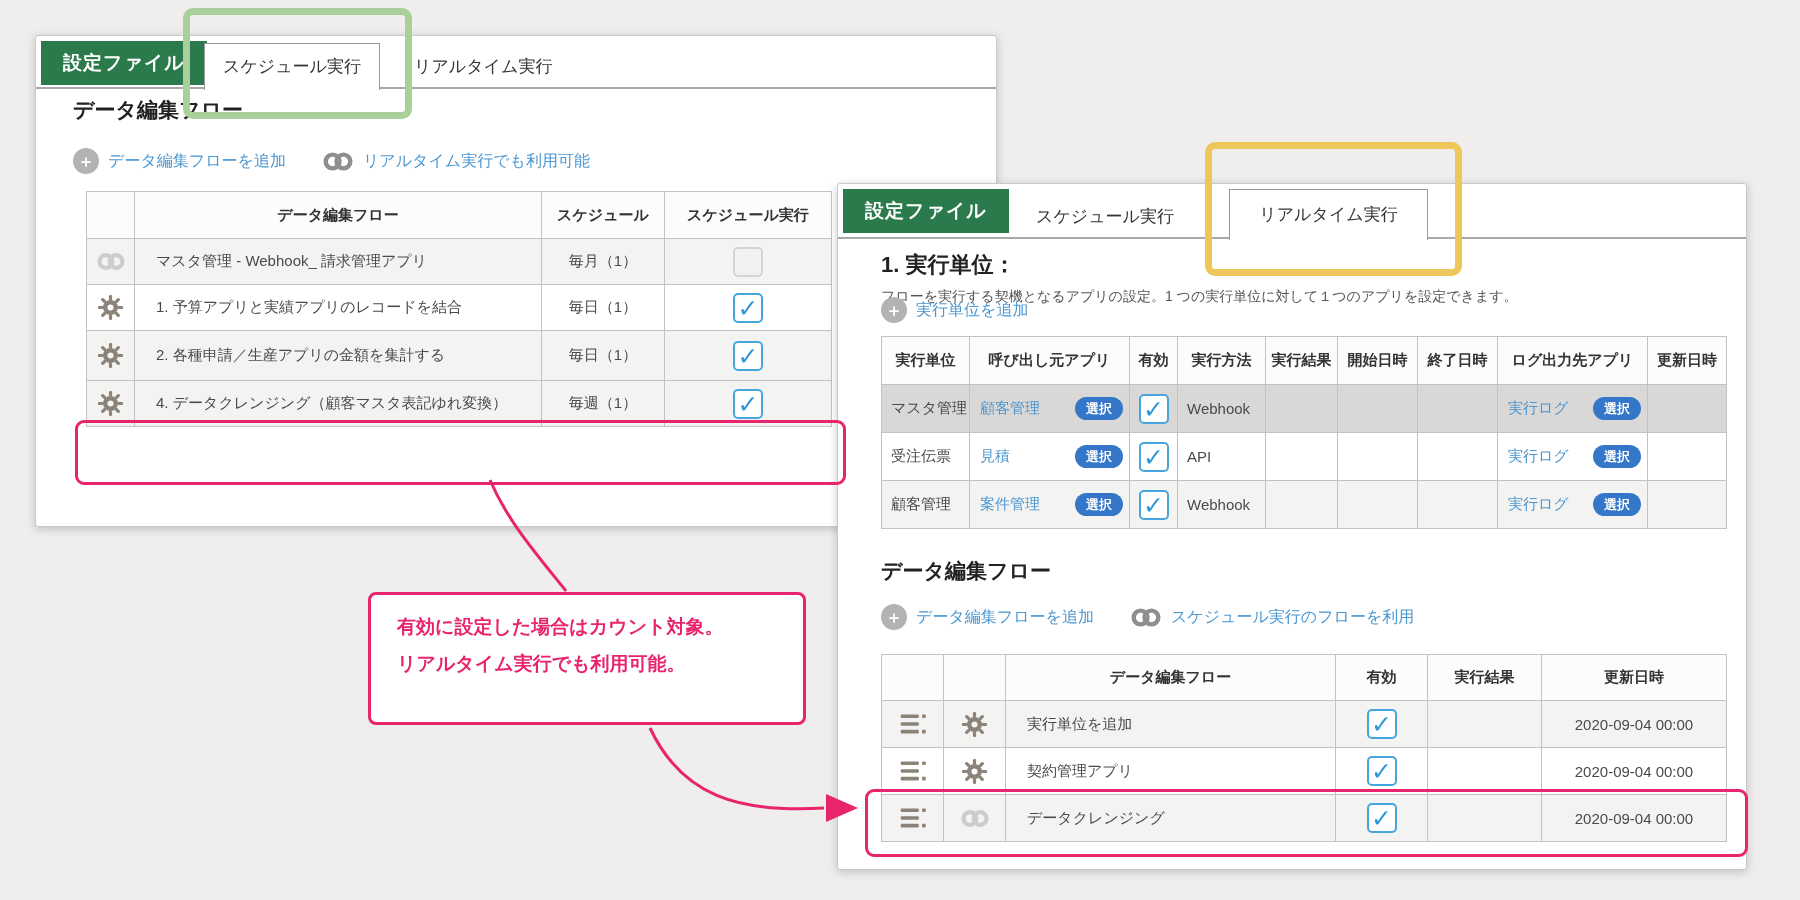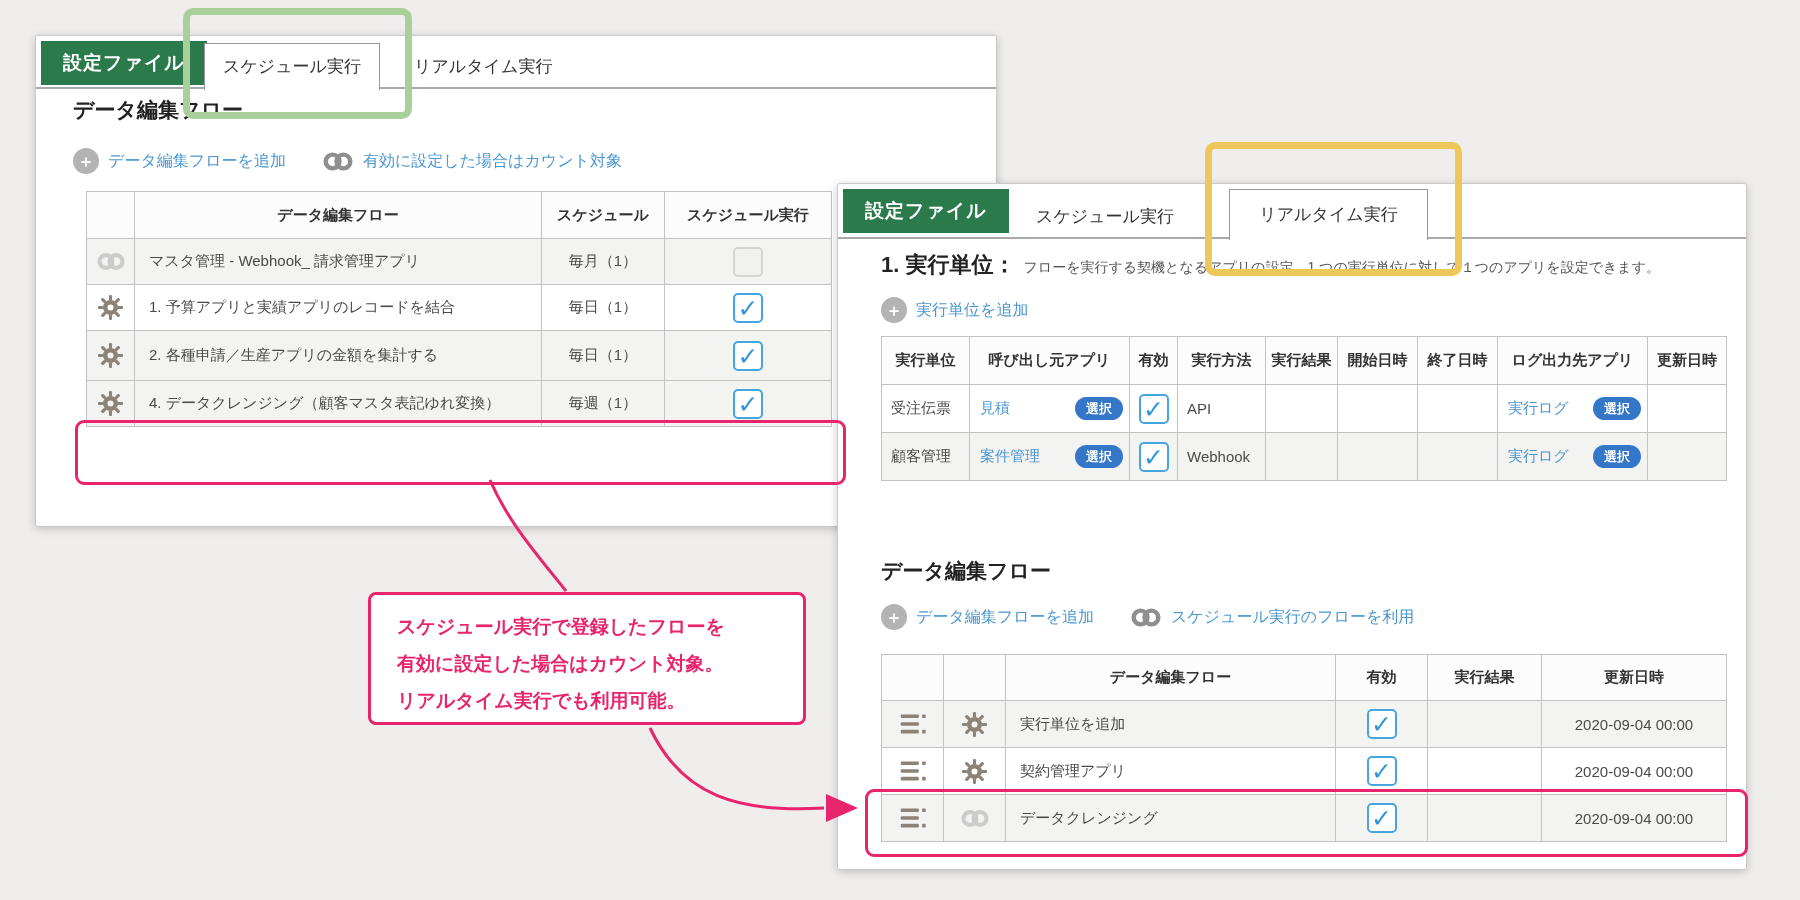--- a/index.html
+++ b/index.html
@@ -14,32 +14,32 @@
          background:#2b7a4b;color:#fff;font-size:19px;font-weight:bold;letter-spacing:1px;}
   .tab-active{position:absolute;background:#fff;border:1px solid #999;border-bottom:none;
               text-align:center;font-size:17px;color:#333;z-index:2;cursor:pointer;}
   .tab-label{position:absolute;font-size:17px;color:#333;cursor:pointer;}
   .section-title{position:absolute;font-size:21px;font-weight:bold;color:#222;}
   .links-row{position:absolute;display:flex;align-items:center;gap:9px;font-size:16px;}
   .plus-icon{display:inline-flex;width:26px;height:26px;border-radius:50%;background:#b3b3b3;
              color:#fff;font-weight:bold;font-size:17px;align-items:center;justify-content:center;}
   a.blue{color:#4b97d2;text-decoration:none;}
   .gap{width:18px;}
-  .title-row{position:absolute;display:flex;align-items:baseline;gap:8px;white-space:nowrap;}
+  .title-row{position:absolute;display:flex;align-items:baseline;gap:8px;white-space:nowrap;flex-direction:column;}
   .t1{font-size:22px;font-weight:bold;color:#222;}
   .desc{font-size:14px;color:#555;}
   .grid{position:absolute;border-collapse:collapse;table-layout:fixed;background:#fff;}
   .grid th,.grid td{border:1px solid #c2c2c2;overflow:hidden;}
   .grid th{font-size:15px;font-weight:bold;color:#333;background:#fcfcfc;text-align:center;}
   .grid td{font-size:15px;color:#4a4a4a;}
   tr.r-gray{background:#f3f3f1;}
   tr.r-white{background:#fff;}
   tr.r-dark{background:#d9d8d6;}
   td.c{text-align:center;}
-  td.name{text-align:left;padding-left:14px;}
+  td.name{text-align:left;padding-left:21px;}
   td.lpad{text-align:left;padding-left:9px;}
   .cb{display:inline-block;width:30px;height:30px;background:#fff;border:2px solid #47a5de;
       border-radius:5px;line-height:26px;text-align:center;font-size:25px;font-weight:bold;
       color:#2f96d8;vertical-align:middle;cursor:pointer;box-sizing:border-box;}
   .cb.off{border-color:#d4d4d4;background:#f1f1f0;}
   .sel-btn{display:inline-block;background:#3477c9;color:#fff;border:none;border-radius:13px;
            font-size:13px;font-weight:bold;padding:5px 11px;line-height:1;cursor:pointer;
            font-family:inherit;}
   .app-flex{display:flex;justify-content:space-between;align-items:center;padding:0 5px 0 9px;}
   .icon{display:inline-block;vertical-align:middle;}
@@ -113,21 +113,21 @@
 
     <div class="section-title" style="left:37px;top:60px">データ編集フロー</div>
 
     <div class="links-row" style="left:37px;top:112px">
       <span class="plus-icon">＋</span>
       <a class="blue" href="#">データ編集フローを追加</a>
       <span class="gap"></span>
       <svg class="icon chain-dark" width="32" height="25" viewBox="0 0 26 20">
           <use href="#icon-chain"></use>
         </svg>
-      <a class="blue" href="#">有効に設定した場合はカウント対象</a>
+      <a class="blue" href="#">リアルタイム実行でも利用可能</a>
     </div>
 
     <table class="grid" style="left:50px;top:155px;width:745px">
       <colgroup>
           <col style="width:48px">
           <col style="width:407px">
           <col style="width:123px">
           <col style="width:167px">
         </colgroup>
       <tbody>
@@ -206,20 +206,41 @@
         <th>実行単位</th>
         <th>呼び出し元アプリ</th>
         <th>有効</th>
         <th>実行方法</th>
         <th>実行結果</th>
         <th>開始日時</th>
         <th>終了日時</th>
         <th>ログ出力先アプリ</th>
         <th>更新日時</th>
       </tr>
+      <tr class="r-dark" style="height:48px">
+        <td class="lpad">マスタ管理</td>
+        <td>
+              <div class="app-flex">
+          <a class="blue" href="#">顧客管理</a>
+          <button class="sel-btn">選択</button>
+        </div>
+            </td>
+        <td class="c"><span class="cb"><span>✓</span></span></td>
+        <td class="lpad">Webhook</td>
+        <td></td>
+        <td></td>
+        <td></td>
+        <td>
+              <div class="app-flex">
+          <a class="blue" href="#">実行ログ</a>
+          <button class="sel-btn">選択</button>
+        </div>
+            </td>
+        <td></td>
+      </tr>
       <tr class="r-white" style="height:48px">
         <td class="lpad">受注伝票</td>
         <td>
               <div class="app-flex">
           <a class="blue" href="#">見積</a>
           <button class="sel-btn">選択</button>
         </div>
             </td>
         <td class="c"><span class="cb"><span>✓</span></span></td>
         <td class="lpad">API</td>
@@ -327,21 +348,20 @@
     </tbody>
       </table>
   </div>
 
   <div class="ann-box" id="green-box"></div>
   <div class="ann-box" id="yellow-box"></div>
   <div class="pink-row" id="pink-row-left"></div>
   <div class="pink-row" id="pink-row-right"></div>
 
   <div id="note-box">
-    <div>スケジュール実行で登録したフローを</div>
     <div>有効に設定した場合はカウント対象。</div>
     <div>リアルタイム実行でも利用可能。</div>
   </div>
 
   <svg id="arrow-svg" width="1800" height="900" viewBox="0 0 1800 900">
     <path d="M 490 480 C 508 522 538 556 566 591" fill="none" stroke="#e8246d" stroke-width="3"></path>
     <path d="M 650 728 C 682 796 738 813 824 808" fill="none" stroke="#e8246d" stroke-width="3"></path>
     <polygon points="826,794 858,808 826,822" fill="#e8246d"></polygon>
   </svg>
 

